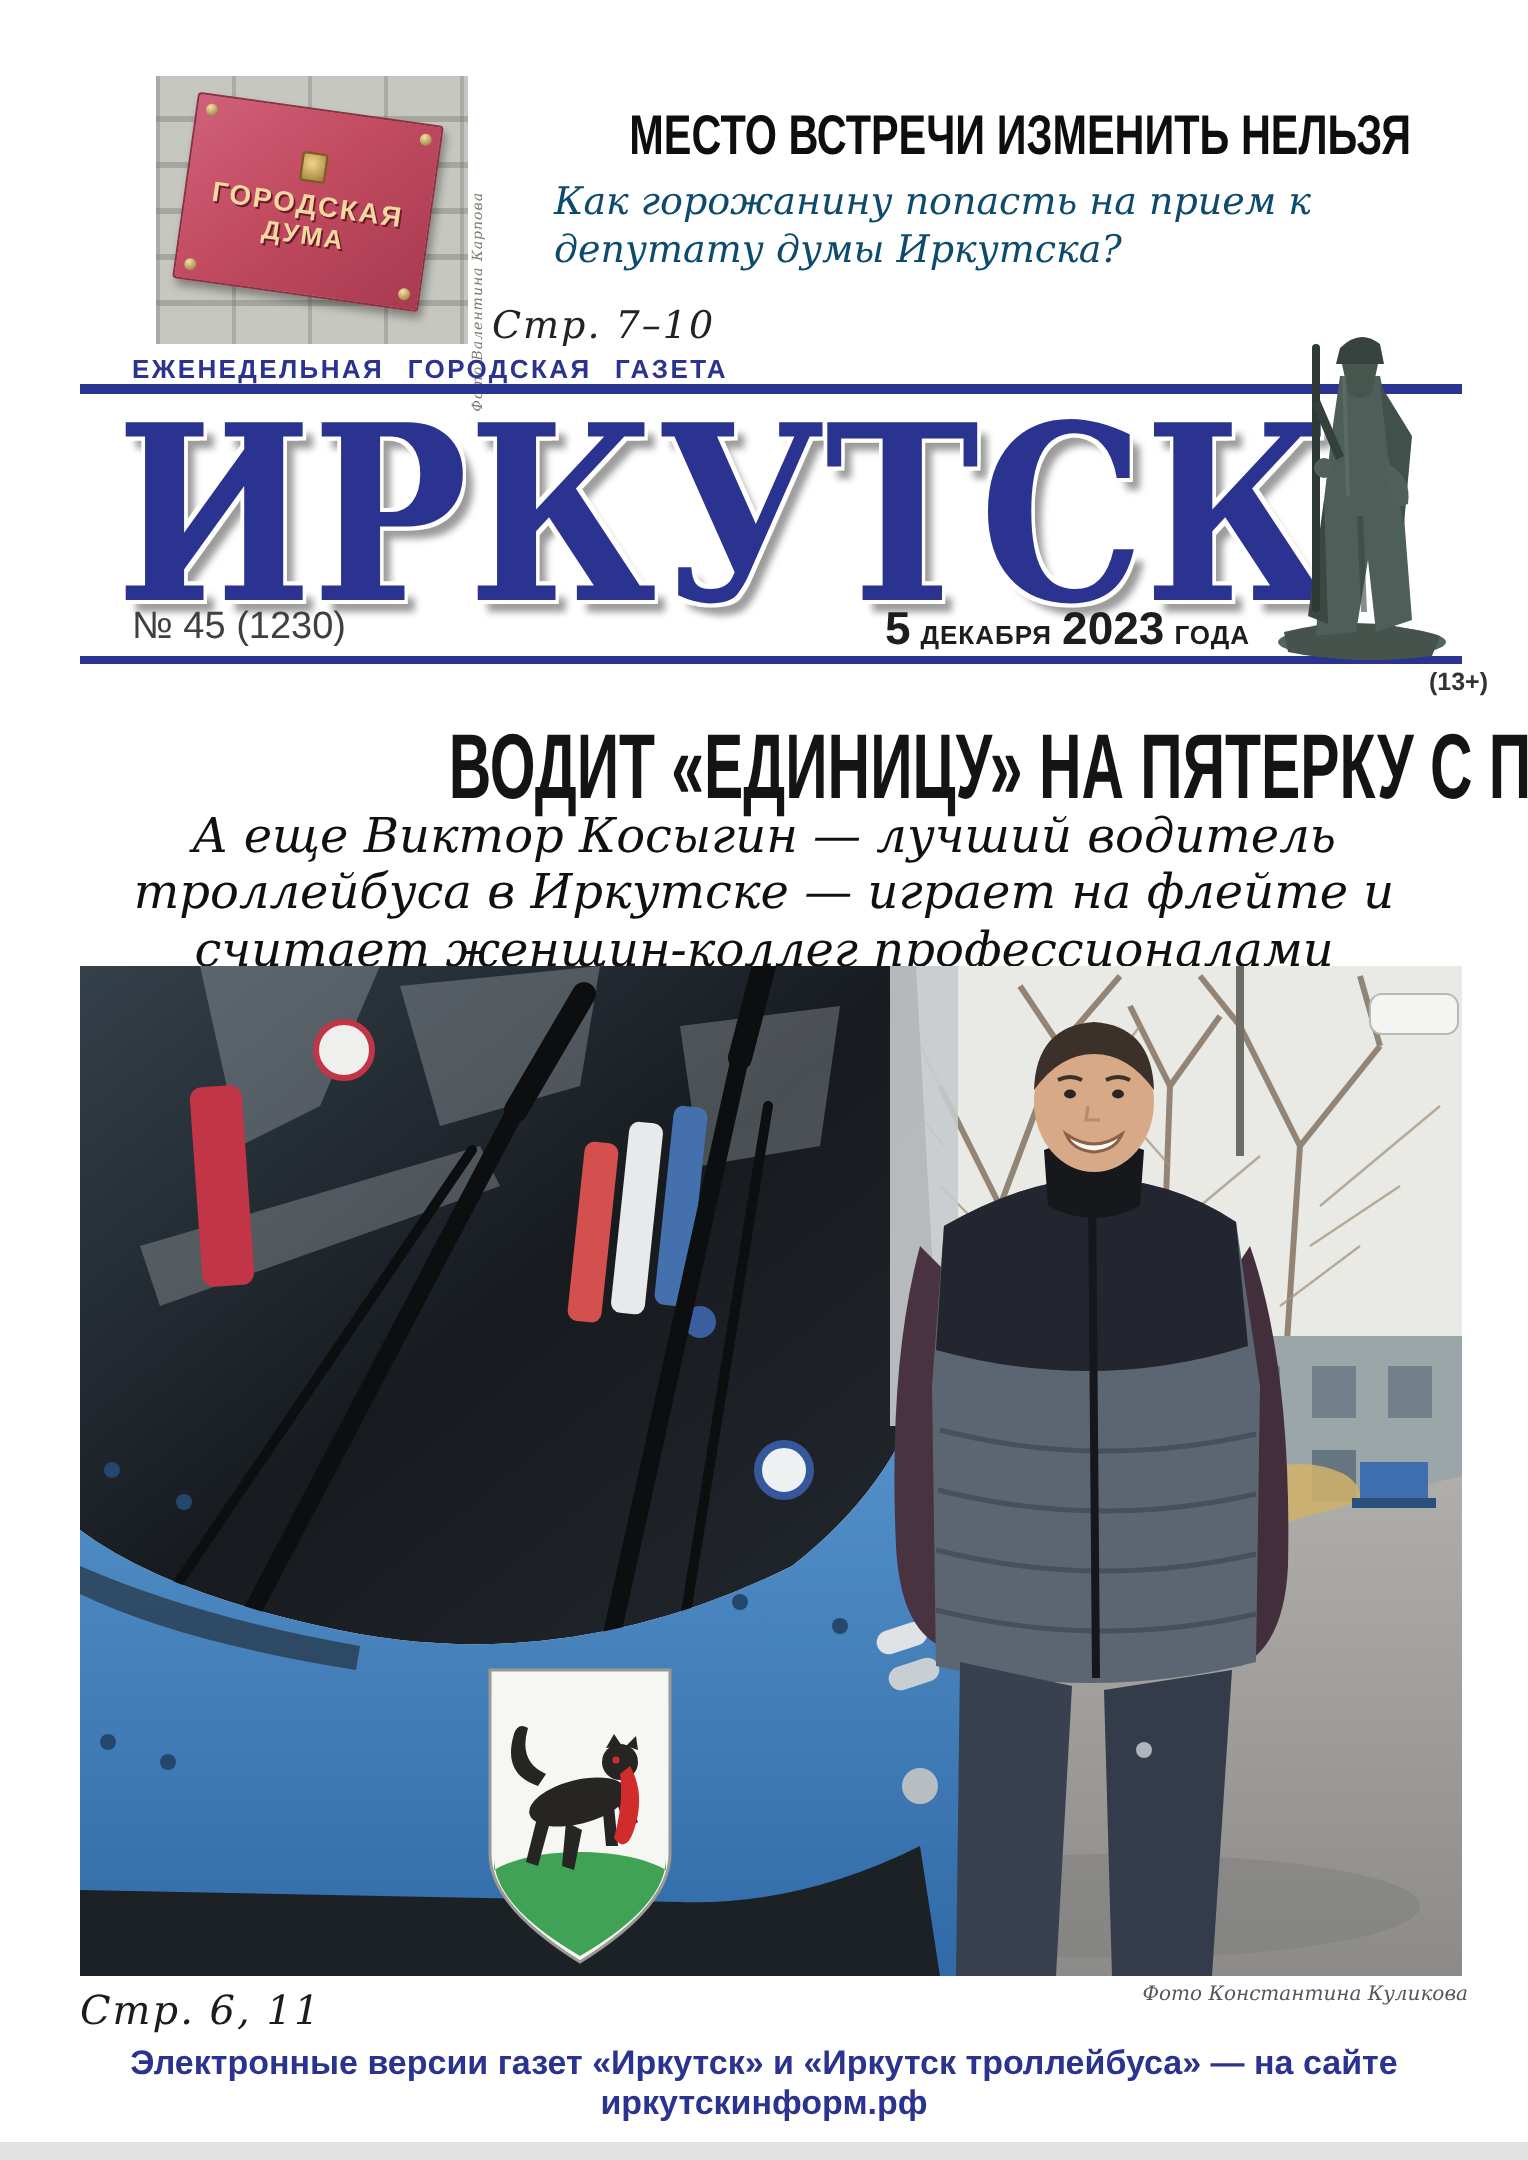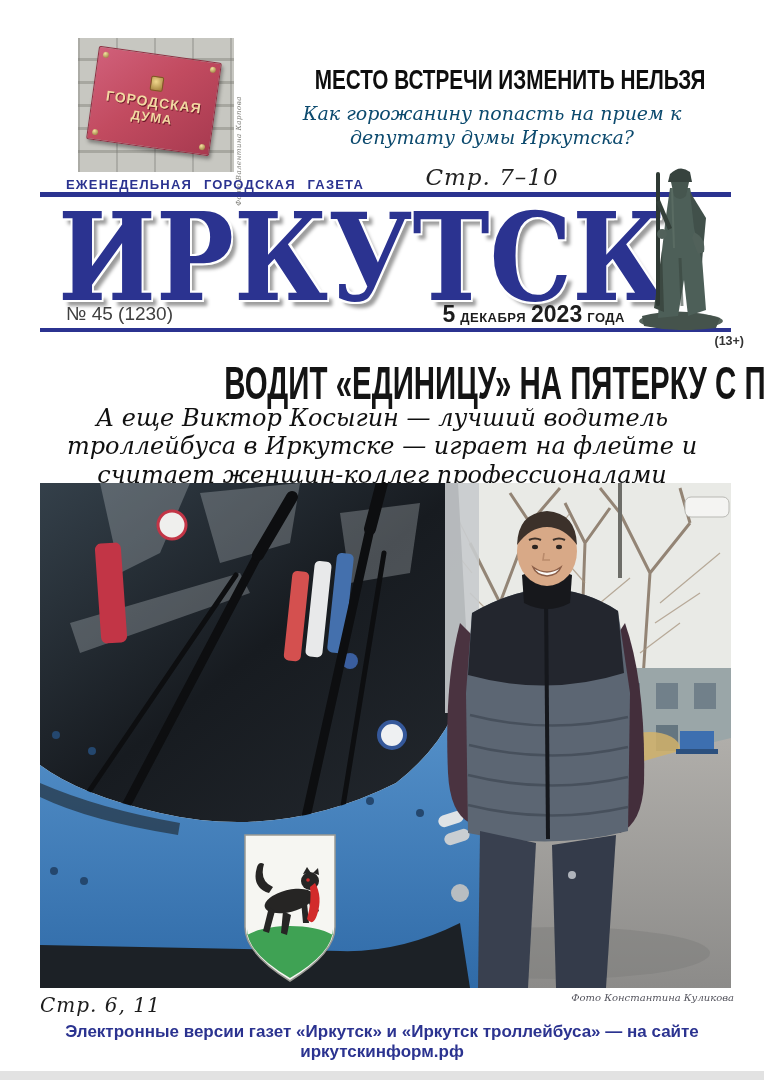--- a/index.html
+++ b/index.html
@@ -29,27 +29,27 @@
     text-shadow:1px 1px 0 #70182a;}
   .pline1{font-size:14px;}
   .pline2{font-size:13px;}
   .screw{position:absolute;width:6px;height:6px;border-radius:50%;
     background:radial-gradient(circle at 35% 30%,#f6e2a0,#8a6b2f);}
   .vert-credit{position:absolute;left:235px;top:96px;font-family:"DejaVu Serif",serif;
     font-style:italic;font-size:7px;color:#7a7a74;writing-mode:vertical-rl;transform:rotate(180deg);
     letter-spacing:.5px;}
 
   
-  .top-story{position:absolute;left:246px;top:64px;width:492px;text-align:center;}
+  .top-story{position:absolute;left:246px;top:52px;width:492px;}
   .top-story-title{font-weight:bold;color:#0e0e0e;font-size:28px;white-space:nowrap;
     display:inline-block;transform:scaleX(.74);transform-origin:center;letter-spacing:0;}
   .top-story-sub{margin:6px auto 0;max-width:430px;font-family:"DejaVu Serif",serif;
     font-style:italic;font-size:19px;line-height:1.25;color:#0c4a6e;}
   .top-story-ref{margin-top:14px;font-family:"DejaVu Serif",serif;font-style:italic;
-    font-size:23px;color:#222;letter-spacing:1px;}
+    font-size:19px;color:#222;letter-spacing:1px;}
 
   
   .tagline{position:absolute;left:66px;top:177px;color:var(--brand-blue);font-weight:bold;
     font-size:13px;letter-spacing:1.2px;word-spacing:7px;}
   .rule{position:absolute;left:40px;width:691px;background:var(--brand-blue);}
   .rule-top{top:192px;height:5px;}
   .rule-bottom{top:328px;height:4px;}
   .mast-title{position:absolute;left:58px;top:196px;color:var(--brand-blue);
     font-family:"DejaVu Serif",serif;font-weight:bold;font-size:122px;line-height:1;
     white-space:nowrap;transform:scaleX(.85);transform-origin:left center;

